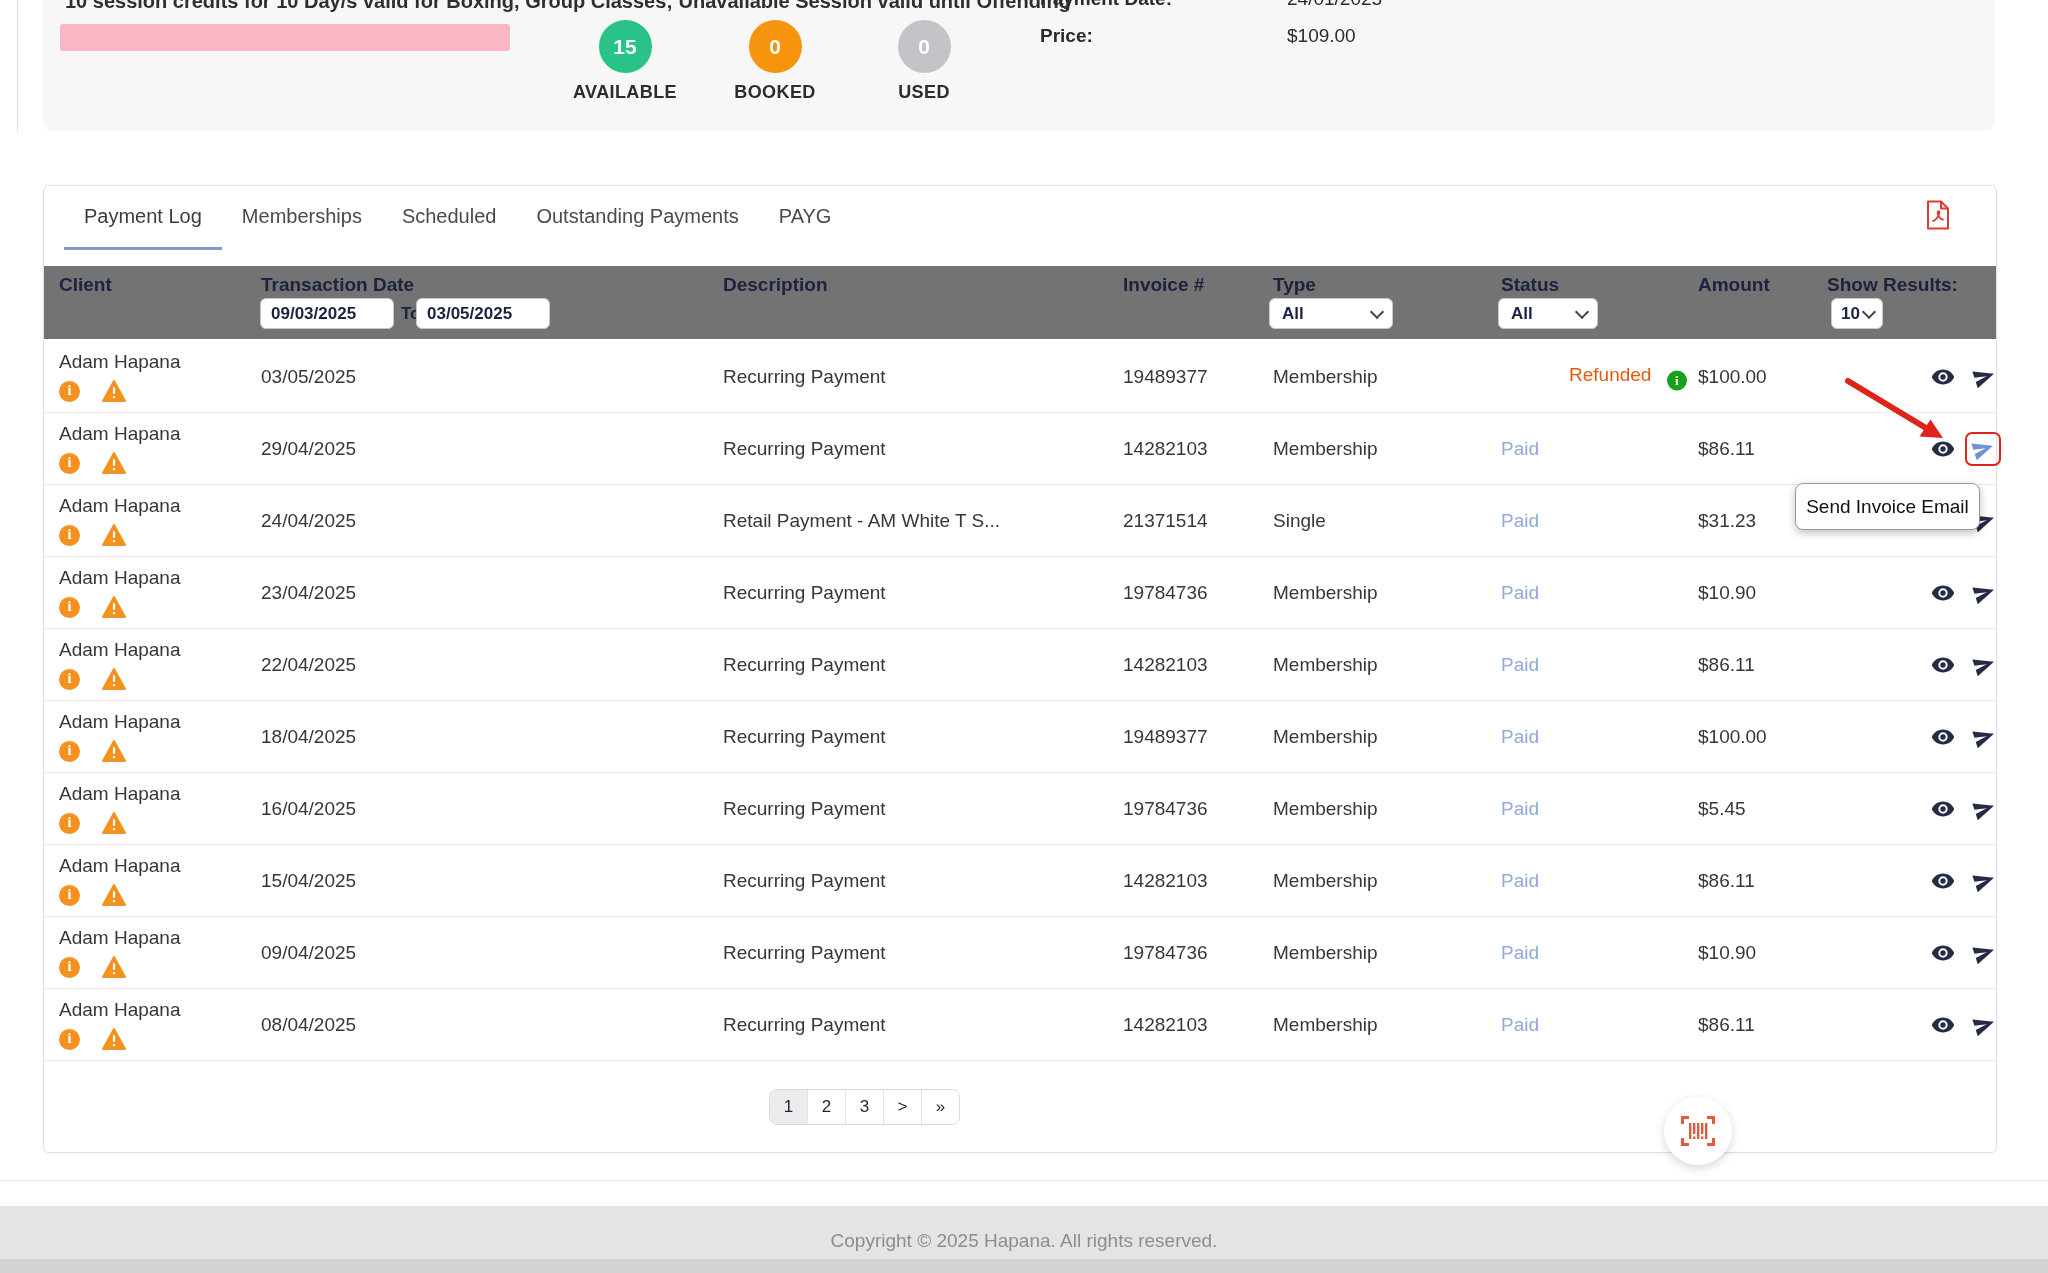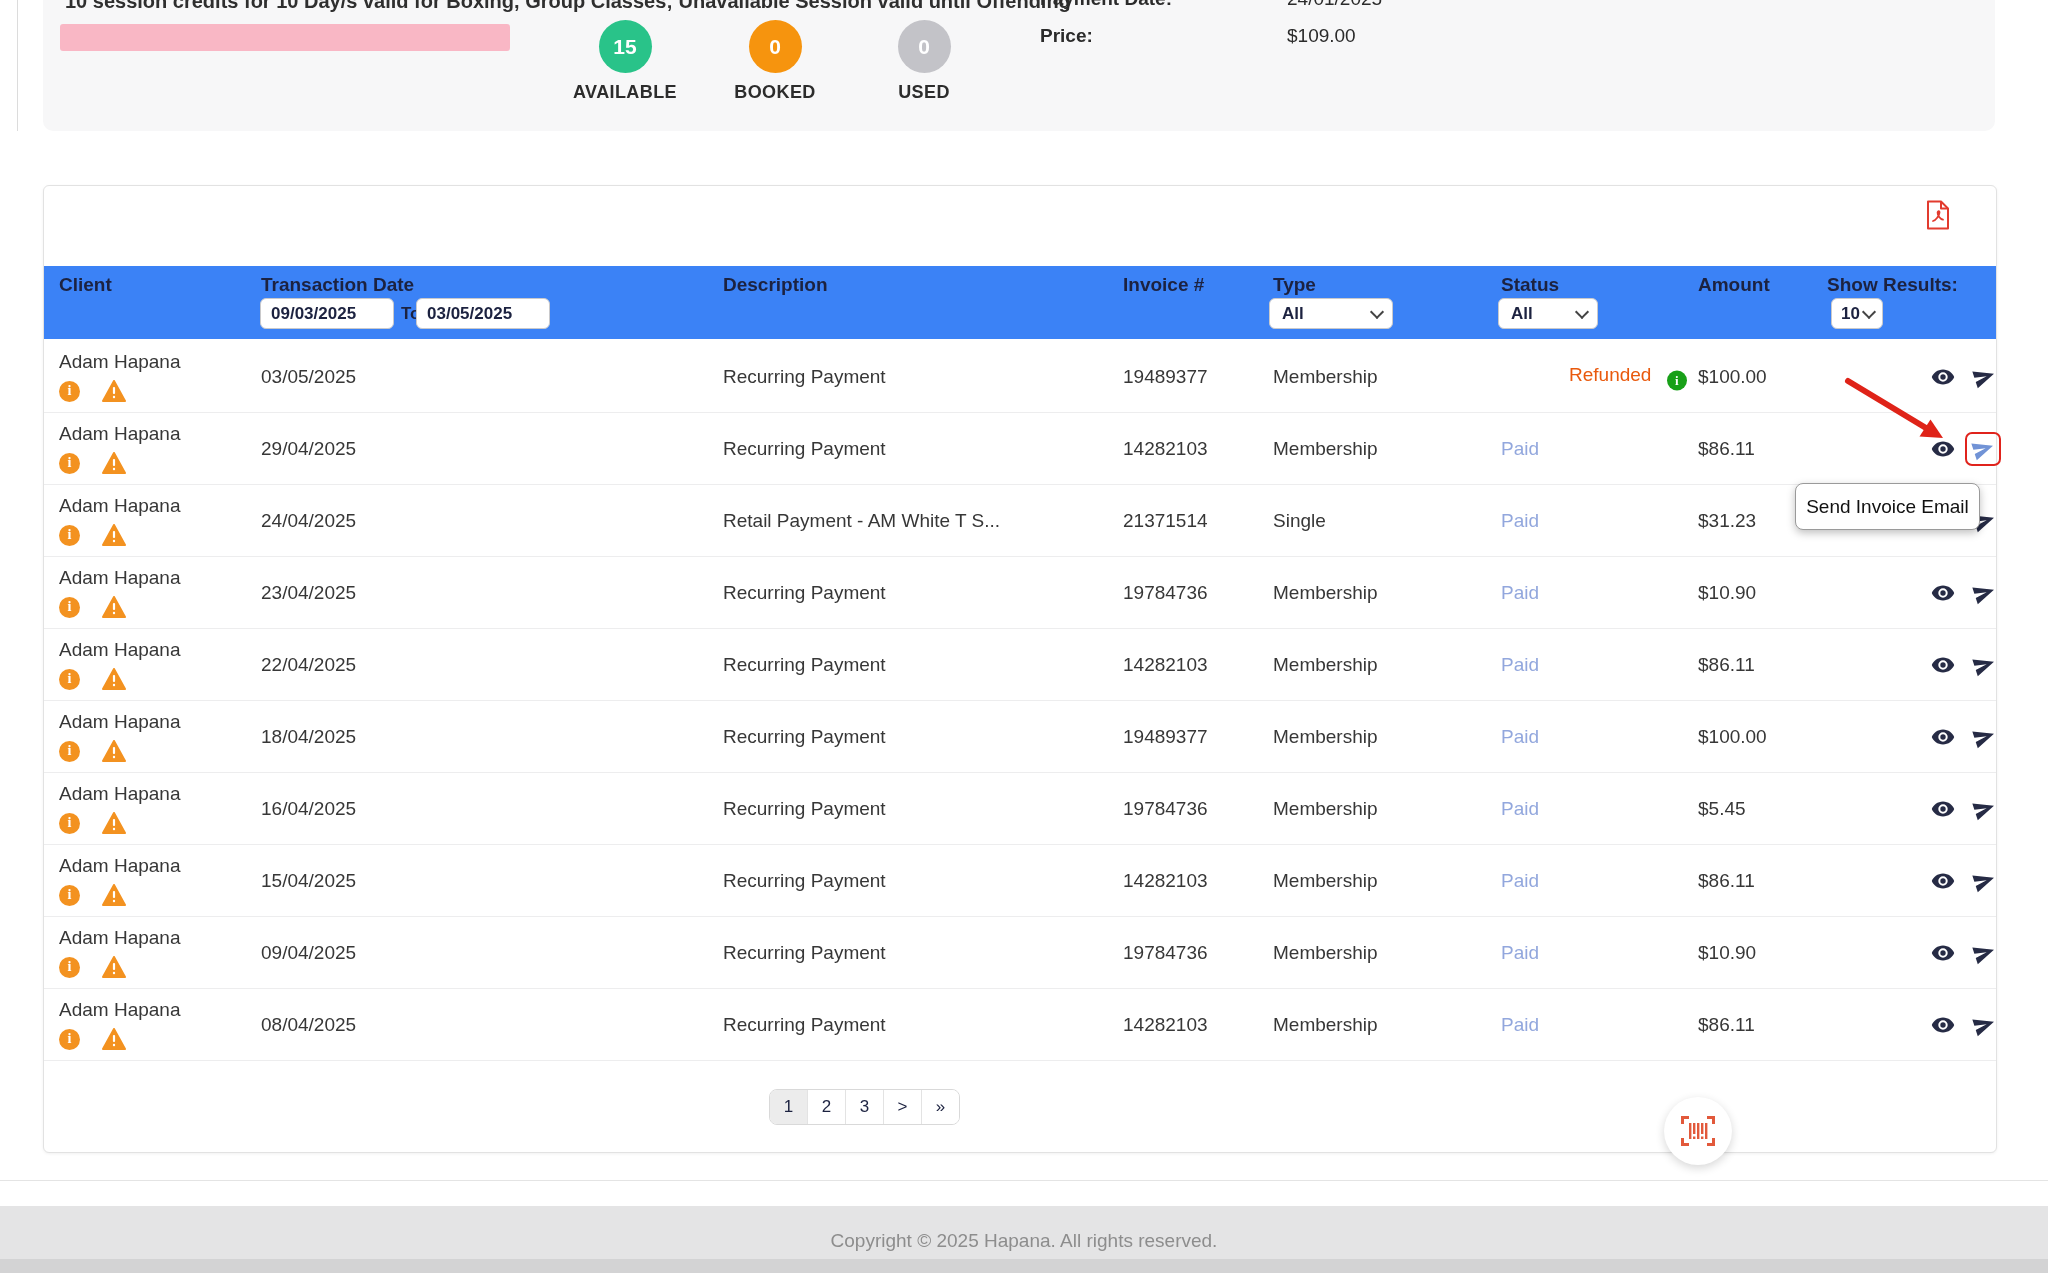--- a/index.html
+++ b/index.html
@@ -35,21 +35,21 @@
     box-shadow:0 1px 3px rgba(0,0,0,.06);
   }
   .tabs{position:absolute;left:20px;top:0;height:64px;display:flex;align-items:stretch;}
   .tab{
     display:flex;align-items:center;padding:0 20px;font-size:20px;color:#4a4a4a;
     border-bottom:3px solid transparent;cursor:pointer;white-space:nowrap;
   }
   .tab.active{color:#3c3c3c;border-bottom-color:#8099cc;}
   .pdf-icon{position:absolute;right:45px;top:14px;width:26px;height:30px;cursor:pointer;}
   
-  .thead{position:absolute;left:0;top:80px;width:100%;height:73px;background:#3b82f6;}
+  .thead{position:absolute;left:0;top:80px;width:100%;height:73px;background:#737373;}
   .col-label{position:absolute;top:8px;font-size:19px;font-weight:700;color:#1c2240;white-space:nowrap;}
   .filter-input{
     position:absolute;top:32px;height:31px;background:#fff;border:1px solid #c9c9cb;border-radius:6px;
     font-size:17px;font-weight:700;color:#1c2240;display:flex;align-items:center;padding:0 10px;box-sizing:border-box;
   }
   .to-label{position:absolute;top:38px;font-size:17px;font-weight:700;color:#1c2240;}
   .filter-select{
     position:absolute;top:32px;height:31px;background:#fff;border:1px solid #c9c9cb;border-radius:6px;
     font-size:17px;font-weight:700;color:#1c2240;display:flex;align-items:center;justify-content:space-between;
     padding:0 10px 0 12px;box-sizing:border-box;cursor:pointer;
@@ -142,20 +142,28 @@
     </div>
   </div>
 
 <div class="kv-label" style="top:-12px">Payment Date:</div>
 <div class="kv-value" style="top:-12px">24/01/2025</div>
 <div class="kv-label" style="top:25px">Price:</div>
 <div class="kv-value" style="top:25px">$109.00</div>
 
 <div class="main-card">
 
+  <div class="tabs">
+
+  <div class="tab active">Payment Log</div>
+      <div class="tab">Memberships</div>
+      <div class="tab">Scheduled</div>
+      <div class="tab">Outstanding Payments</div>
+      <div class="tab">PAYG</div>
+    </div>
 
   <svg class="pdf-icon" viewBox="0 0 26 30">
     <path d="M3 1.5h13l7 7v20H3z" fill="none" stroke="#e23b2e" stroke-width="2" stroke-linejoin="round"></path>
     <path d="M16 1.5v7h7" fill="none" stroke="#e23b2e" stroke-width="2" stroke-linejoin="round"></path>
     <path d="M8 21c3-1 6-5 6.5-8.5.2-1.5-1.8-1.8-1.9 0-.1 3 2.5 6.5 5.4 7.2" fill="none" stroke="#e23b2e" stroke-width="1.8" stroke-linecap="round"></path>
   </svg>
 
   <div class="thead">
     <div class="col-label" style="left:15px">Client</div>
     <div class="col-label" style="left:217px">Transaction Date</div>

